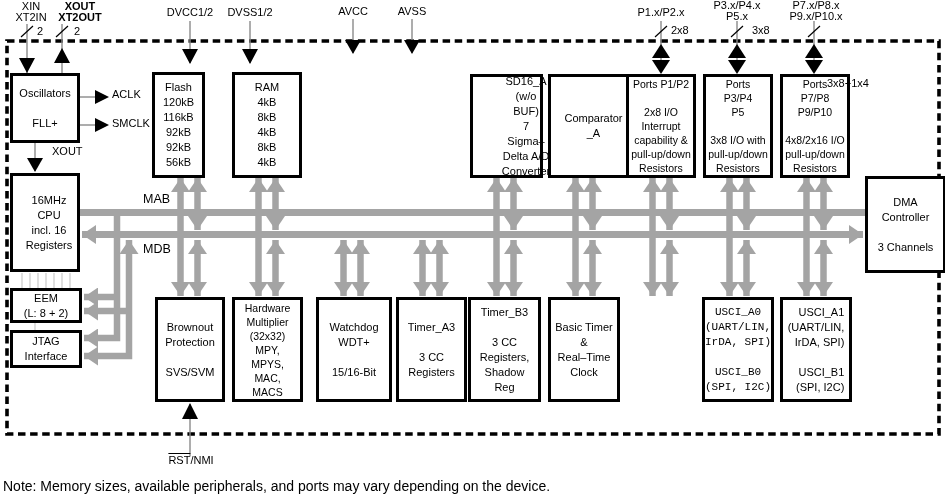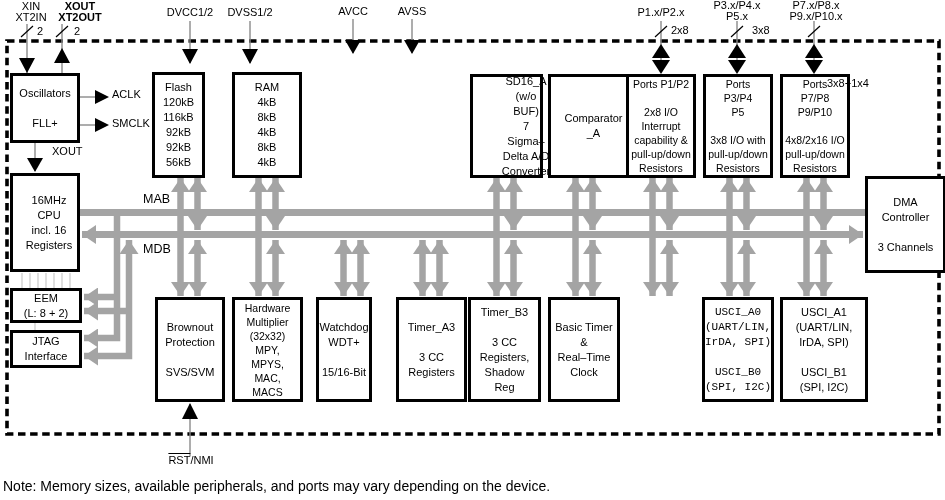--- a/index.html
+++ b/index.html
@@ -196,21 +196,21 @@
 Protection
 
 SVS/SVM</div>
   <div class="blk tight" style="left:232px;top:297px;width:71px;height:105px;">Hardware
 Multiplier
 (32x32)
 MPY,
 MPYS,
 MAC,
 MACS</div>
-  <div class="blk" style="left:316px;top:297px;width:56px;height:105px;">Watchdog
+  <div class="blk" style="left:316px;top:297px;width:76px;height:105px;">Watchdog
 WDT+
 
 15/16-Bit</div>
   <div class="blk" style="left:396px;top:297px;width:71px;height:105px;">Timer_A3
 
 3 CC
 Registers</div>
   <div class="blk" style="left:468px;top:297px;width:73px;height:105px;">Timer_B3
 
 3 CC
@@ -220,21 +220,21 @@
   <div class="blk" style="left:548px;top:297px;width:72px;height:105px;">Basic Timer
 &amp;
 Real–Time
 Clock</div>
   <div class="blk" style="left:702px;top:297px;width:72px;height:105px;font-family:Liberation Mono, monospace;">USCI_A0
 (UART/LIN,
 IrDA, SPI)
 
 USCI_B0
 (SPI, I2C)</div>
-  <div class="blk" style="left:780px;top:297px;width:88px;height:105px;">USCI_A1
+  <div class="blk" style="left:780px;top:297px;width:72px;height:105px;text-align:right;">USCI_A1
 (UART/LIN,
 IrDA, SPI)
 
 USCI_B1
 (SPI, I2C)</div>
 
   <div class="lbl" style="left:5px;top:1px;width:52px;">XIN
 XT2IN</div>
   <div class="lbl" style="left:54px;top:1px;width:52px;font-weight:bold;">XOUT
 XT2OUT</div>

